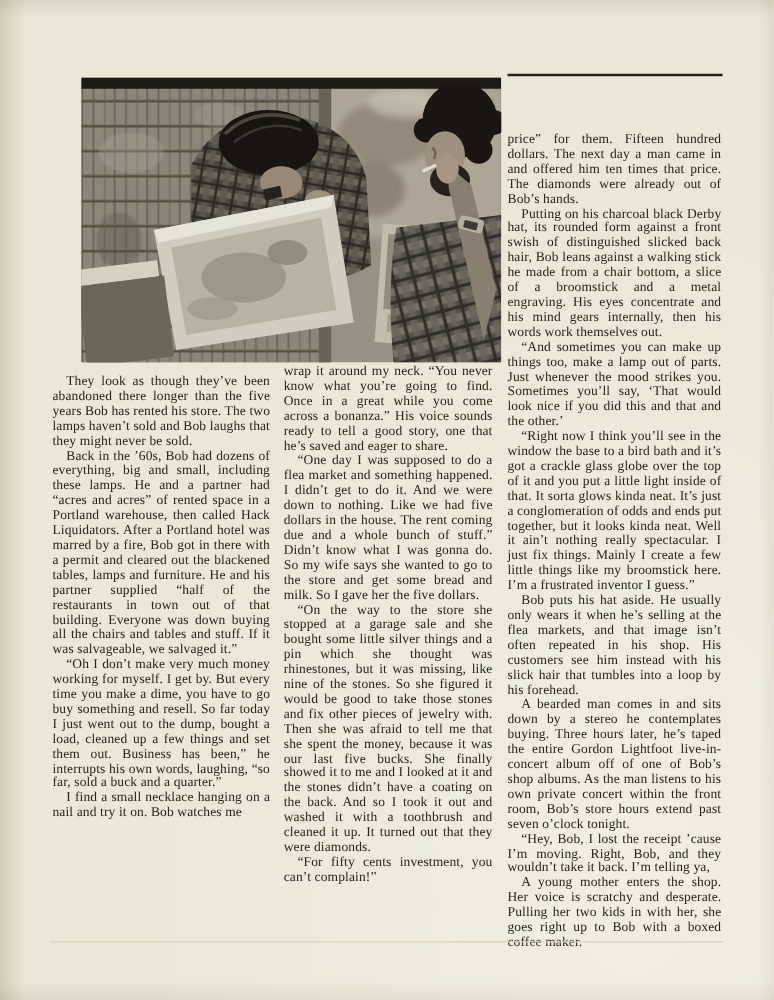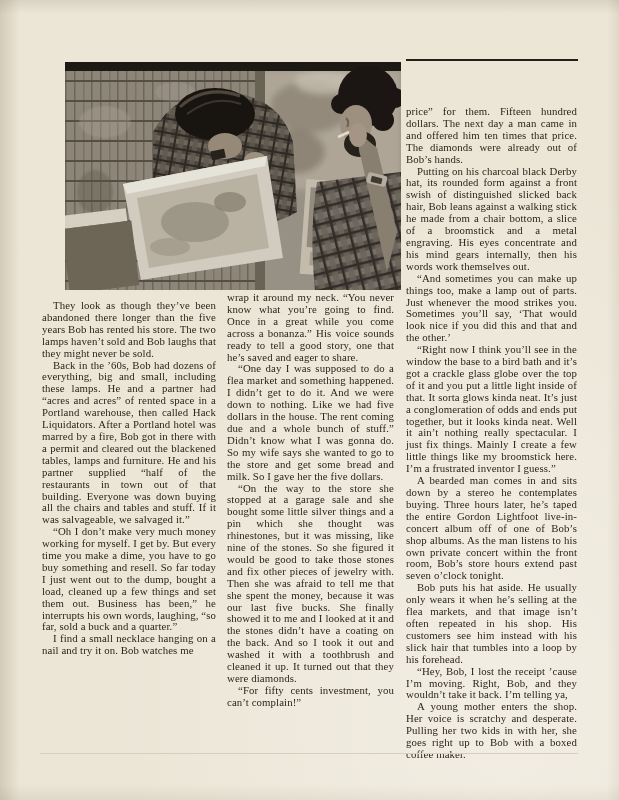--- a/index.html
+++ b/index.html
@@ -155,22 +155,22 @@
     <p class="indent">“One day I was supposed to do a flea market and something happened. I didn’t get to do it. And we were down to nothing. Like we had five dollars in the house. The rent coming due and a whole bunch of stuff.” Didn’t know what I was gonna do. So my wife says she wanted to go to the store and get some bread and milk. So I gave her the five dollars.</p>
     <p class="indent">“On the way to the store she stopped at a garage sale and she bought some little silver things and a pin which she thought was rhinestones, but it was missing, like nine of the stones. So she figured it would be good to take those stones and fix other pieces of jewelry with. Then she was afraid to tell me that she spent the money, because it was our last five bucks. She finally showed it to me and I looked at it and the stones didn’t have a coating on the back. And so I took it out and washed it with a toothbrush and cleaned it up. It turned out that they were diamonds.</p>
     <p class="indent">“For fifty cents investment, you can’t complain!”</p>
   </div>
 
   <div class="col col-right">
     <p>price” for them. Fifteen hundred dollars. The next day a man came in and offered him ten times that price. The diamonds were already out of Bob’s hands.</p>
     <p class="indent">Putting on his charcoal black Derby hat, its rounded form against a front swish of distinguished slicked back hair, Bob leans against a walking stick he made from a chair bottom, a slice of a broomstick and a metal engraving. His eyes concentrate and his mind gears internally, then his words work themselves out.</p>
     <p class="indent">“And sometimes you can make up things too, make a lamp out of parts. Just whenever the mood strikes you. Sometimes you’ll say, ‘That would look nice if you did this and that and the other.’</p>
     <p class="indent">“Right now I think you’ll see in the window the base to a bird bath and it’s got a crackle glass globe over the top of it and you put a little light inside of that. It sorta glows kinda neat. It’s just a conglomeration of odds and ends put together, but it looks kinda neat. Well it ain’t nothing really spectacular. I just fix things. Mainly I create a few little things like my broomstick here. I’m a frustrated inventor I guess.”</p>
+    <p class="indent">Bob puts his hat aside. He usually only wears it when he’s selling at the flea markets, and that image isn’t often repeated in his shop. His customers see him instead with his slick hair that tumbles into a loop by his forehead.</p>
     <p class="indent">A bearded man comes in and sits down by a stereo he contemplates buying. Three hours later, he’s taped the entire Gordon Lightfoot live-in-concert album off of one of Bob’s shop albums. As the man listens to his own private concert within the front room, Bob’s store hours extend past seven o’clock tonight.</p>
-    <p class="indent">Bob puts his hat aside. He usually only wears it when he’s selling at the flea markets, and that image isn’t often repeated in his shop. His customers see him instead with his slick hair that tumbles into a loop by his forehead.</p>
     <p class="indent">“Hey, Bob, I lost the receipt ’cause I’m moving. Right, Bob, and they wouldn’t take it back. I’m telling ya,</p>
     <p class="indent">A young mother enters the shop. Her voice is scratchy and desperate. Pulling her two kids in with her, she goes right up to Bob with a boxed coffee maker.</p>
   </div>
 
   <div class="footer-rule"></div>
   <div class="footer">
     <span class="num">40</span><span class="bullet">•</span><span>SALT MAGAZINE</span>
   </div>
 
 </div>

